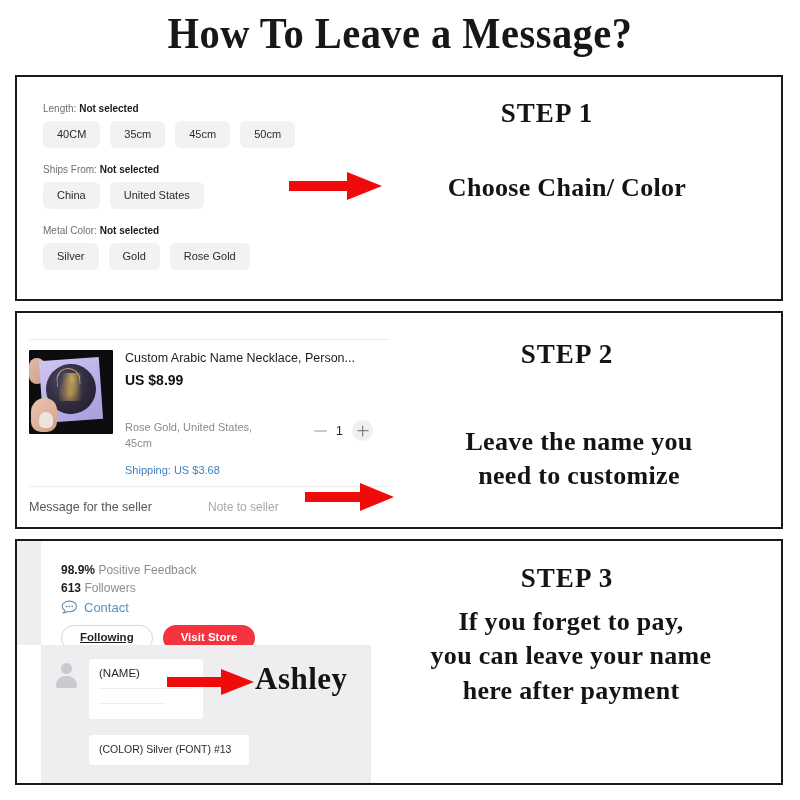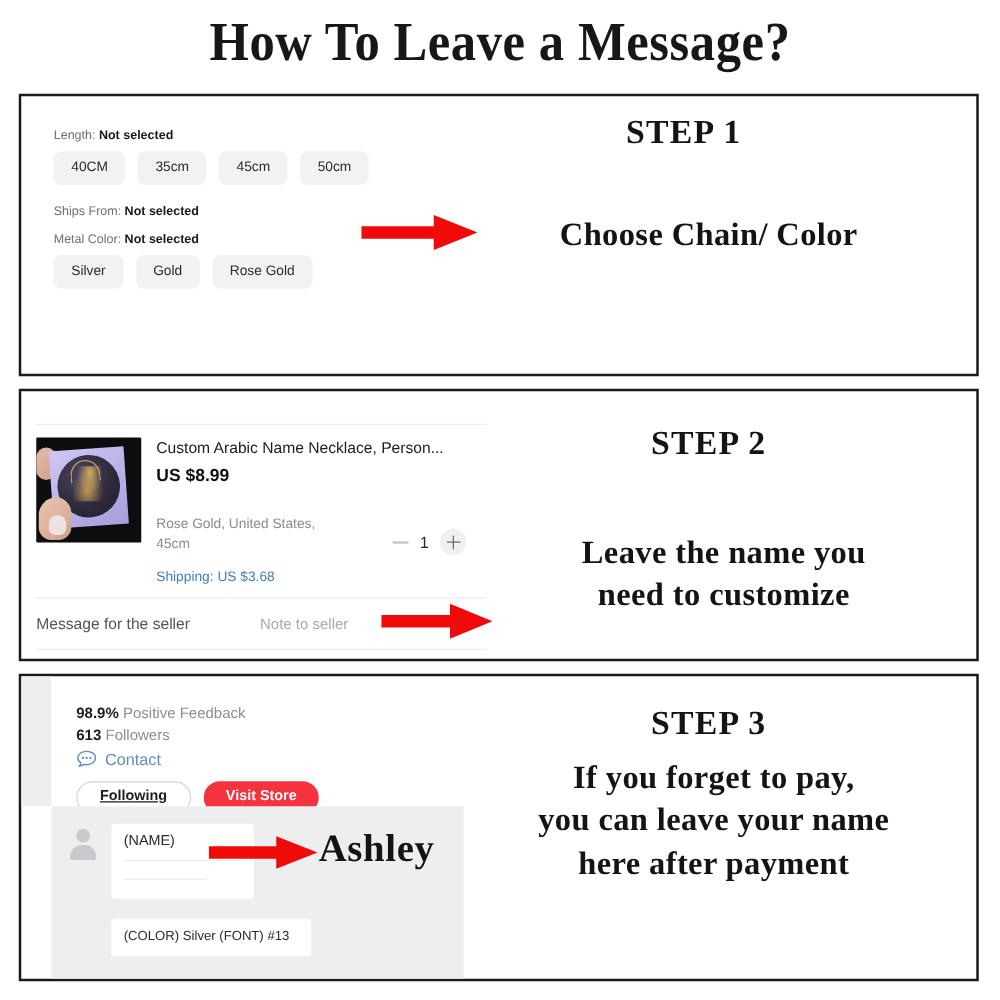--- a/index.html
+++ b/index.html
@@ -190,22 +190,22 @@
     overflow: hidden;
   }
   .prod-price {
     font-size: 14px;
     font-weight: bold;
     color: #101013;
     margin-top: 6px;
   }
   .variant-line {
     display: flex;
-    align-items: flex-end;
-    margin-top: 24px;
+    align-items: flex-start;
+    margin-top: 32px;
   }
   .variant-text {
     font-size: 11px;
     color: #8a8a8f;
     line-height: 1.45;
     max-width: 128px;
   }
   .stepper {
     margin-left: auto;
     display: flex;
@@ -384,37 +384,41 @@
           <div class="chip">45cm</div>
           <div class="chip">50cm</div>
         </div>
       </div>
 
       <div class="opt-group">
         <div class="opt-label">
           <span>Ships From:</span>
           <b>Not selected</b>
         </div>
+        <div class="chip-row">
+          <div class="chip">China</div>
+          <div class="chip">United States</div>
+        </div>
       </div>
 
       <div class="opt-group">
         <div class="opt-label">
           <span>Metal Color:</span>
           <b>Not selected</b>
         </div>
         <div class="chip-row">
           <div class="chip">Silver</div>
           <div class="chip">Gold</div>
           <div class="chip">Rose Gold</div>
         </div>
       </div>
 
     </div>
 
-    <div class="caption-block step-head" style="left:330px; top:13px; width:400px;">STEP 1</div>
+    <div class="caption-block step-head" style="left:330px; top:21px; width:400px;">STEP 1</div>
 
     <svg class="arrow" style="left:272px; top:92px;" width="94" height="34" viewBox="0 0 94 34">
       <path d="M0 12 L58 12 L58 3 L93 17 L58 31 L58 22 L0 22 Z" fill="#f00a0a"></path>
     </svg>
 
     <div class="caption-block step-line" style="left:350px; top:94px; width:400px;">Choose Chain/ Color</div>
 
   </div>
 
   <div class="panel" id="panel-2">

